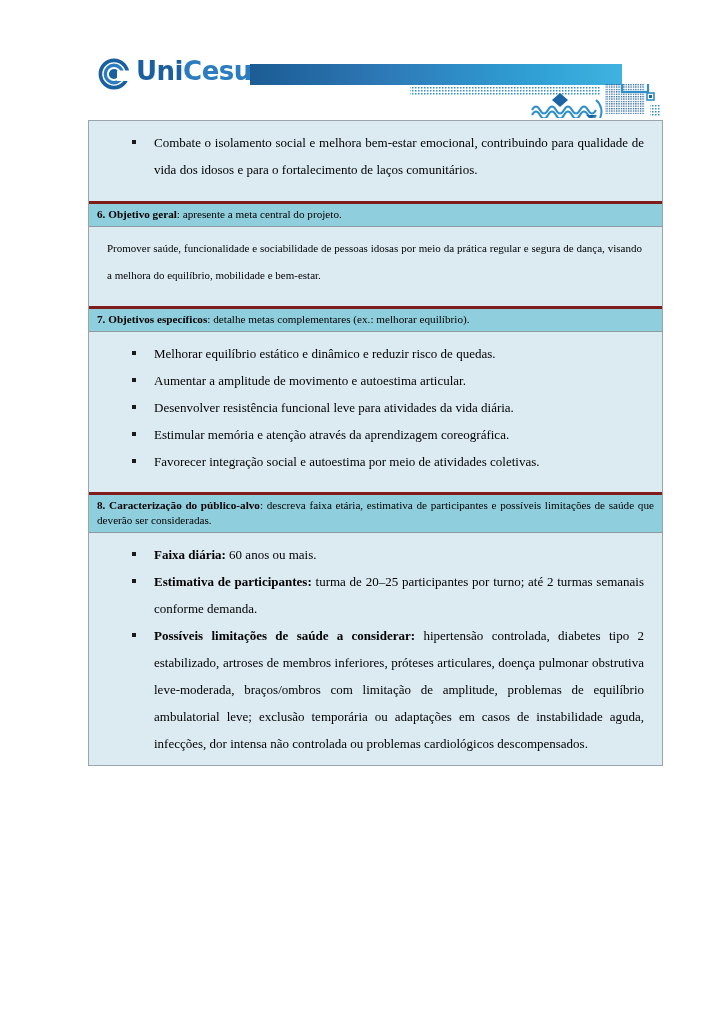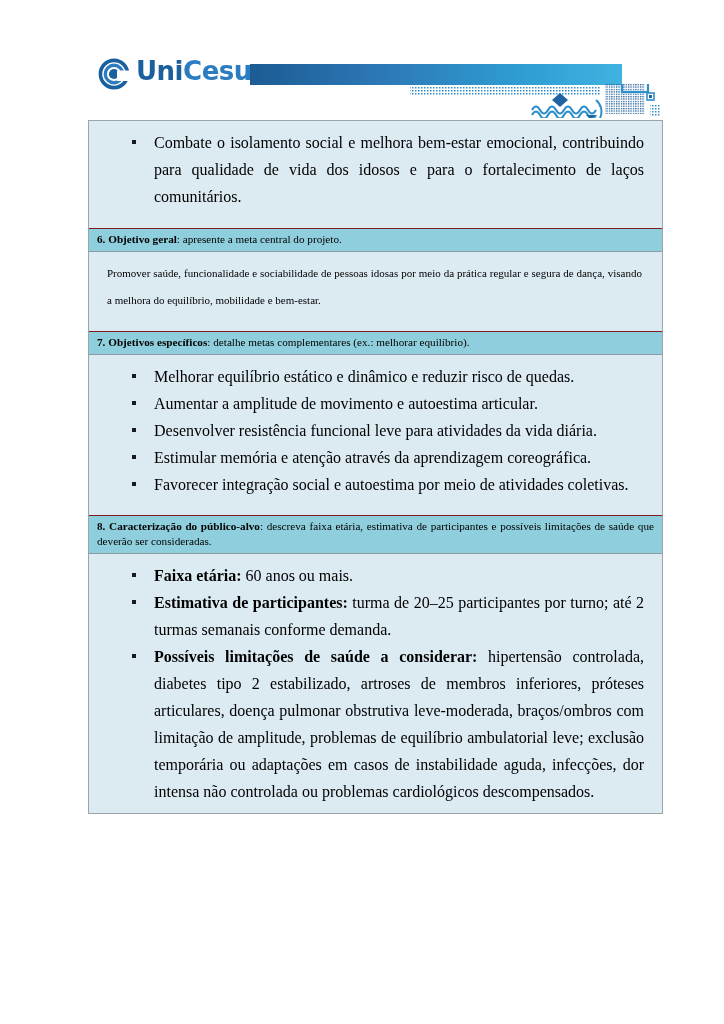--- a/index.html
+++ b/index.html
@@ -85,21 +85,21 @@
     left: 88px;
     top: 120px;
     width: 575px;
     border: 1px solid #9aa5ab;
     background: #dceaf2;
     box-sizing: border-box;
   }
 
   .section-header {
     background: #8fcedc;
-    border-top: 1px solid #7f1d1d;
+    border-top: 3px solid #7f1d1d;
     border-bottom: 1px solid #8c9aa1;
     padding: 3px 8px 4px 8px;
     font-size: 11.2px;
     line-height: 15px;
     text-align: justify;
   }
   .section-header b { font-weight: bold; }
 
   .block {
     padding: 10px 14px 4px 14px;
@@ -112,21 +112,21 @@
     padding: 0 6px 0 4px;
   }
 
   ul.bullets {
     list-style: none;
     margin: 0;
     padding: 0;
   }
   ul.bullets li {
     position: relative;
-    font-size: 16px;
+    font-size: 13px;
     line-height: 27px;
     text-align: justify;
     padding-left: 51px;
     padding-right: 4px;
     margin: 0;
   }
   ul.bullets li::before {
     content: "";
     position: absolute;
     left: 29px;
@@ -219,19 +219,19 @@
       <li>Favorecer integração social e autoestima por meio de atividades coletivas.</li>
     </ul>
   </div>
 
   <div class="spacer-line-sm"></div>
 
   <div class="section-header"><b>8. Caracterização do público-alvo</b><span>: descreva faixa etária, estimativa de participantes e possíveis limitações de saúde que deverão ser consideradas.</span></div>
 
   <div class="block pad-top-sm pad-bot-sm">
     <ul class="bullets">
-      <li><b>Faixa etária:</b><span> 60 anos ou mais.</span></li>
+      <li><b>Faixa diária:</b><span> 60 anos ou mais.</span></li>
       <li><b>Estimativa de participantes:</b><span> turma de 20–25 participantes por turno; até 2 turmas semanais conforme demanda.</span></li>
       <li><b>Possíveis limitações de saúde a considerar:</b><span> hipertensão controlada, diabetes tipo 2 estabilizado, artroses de membros inferiores, próteses articulares, doença pulmonar obstrutiva leve-moderada, braços/ombros com limitação de amplitude, problemas de equilíbrio ambulatorial leve; exclusão temporária ou adaptações em casos de instabilidade aguda, infecções, dor intensa não controlada ou problemas cardiológicos descompensados.</span></li>
     </ul>
   </div>
 
 </div>
 
 </body></html>

